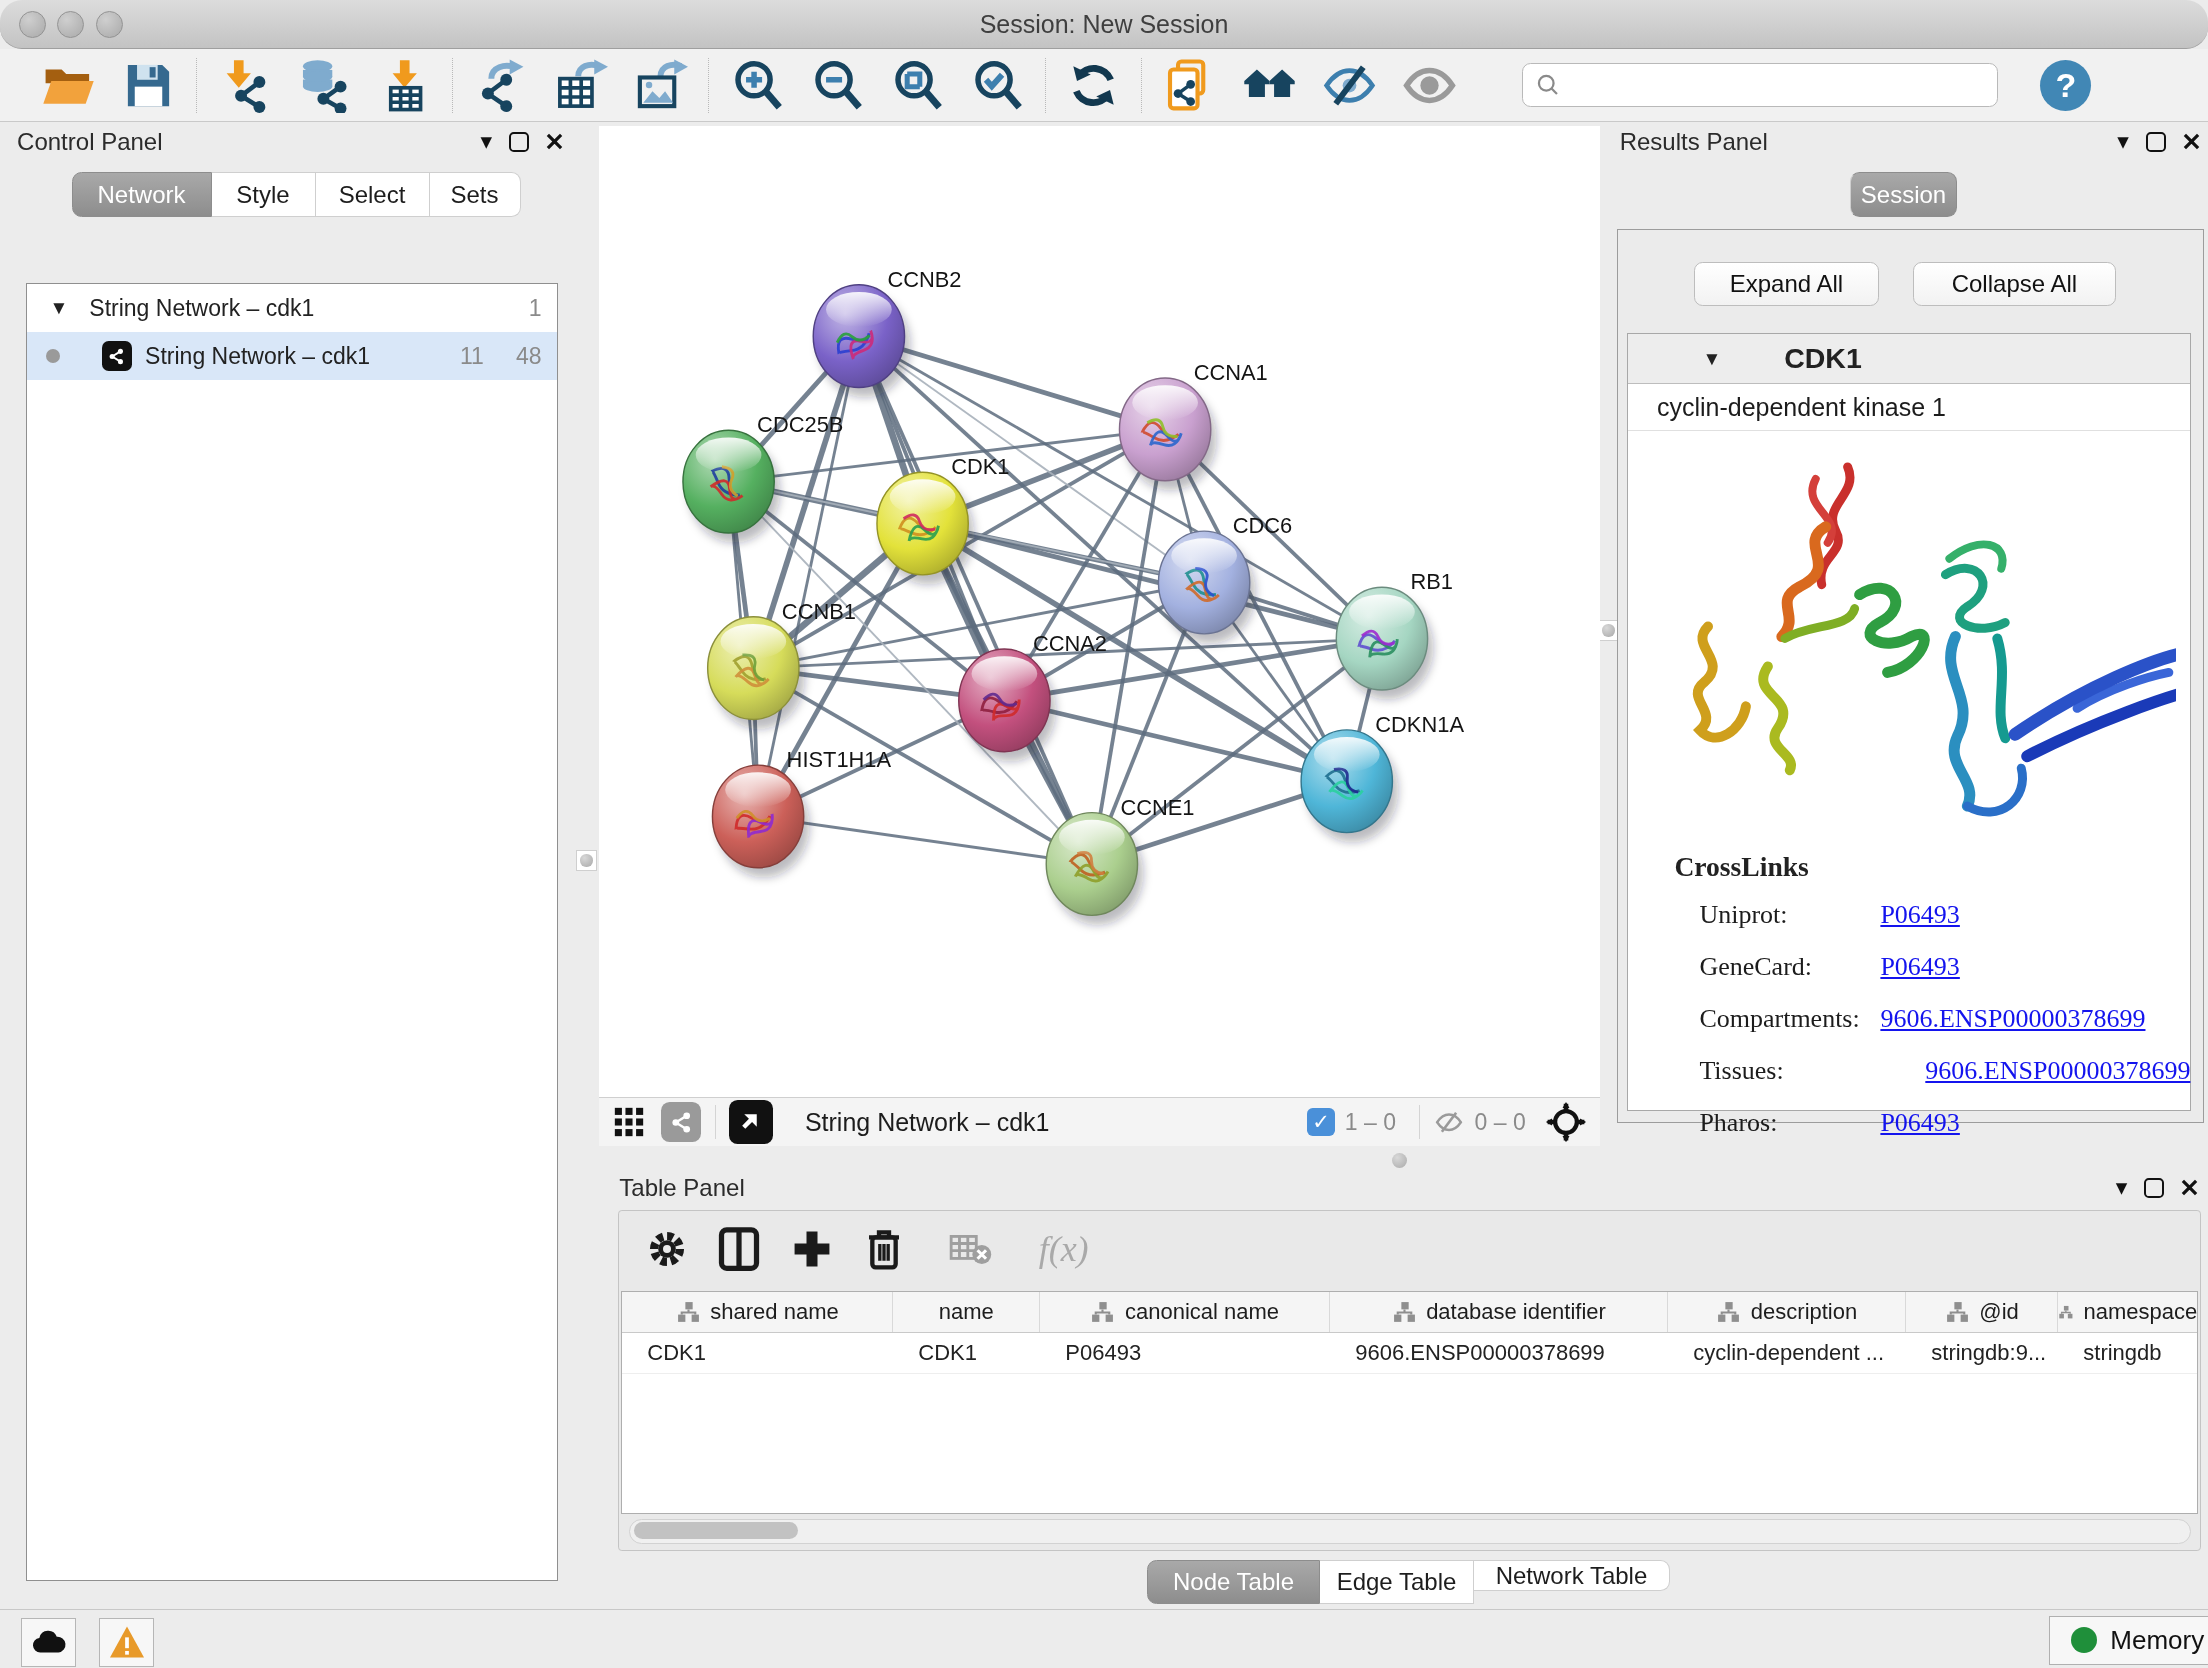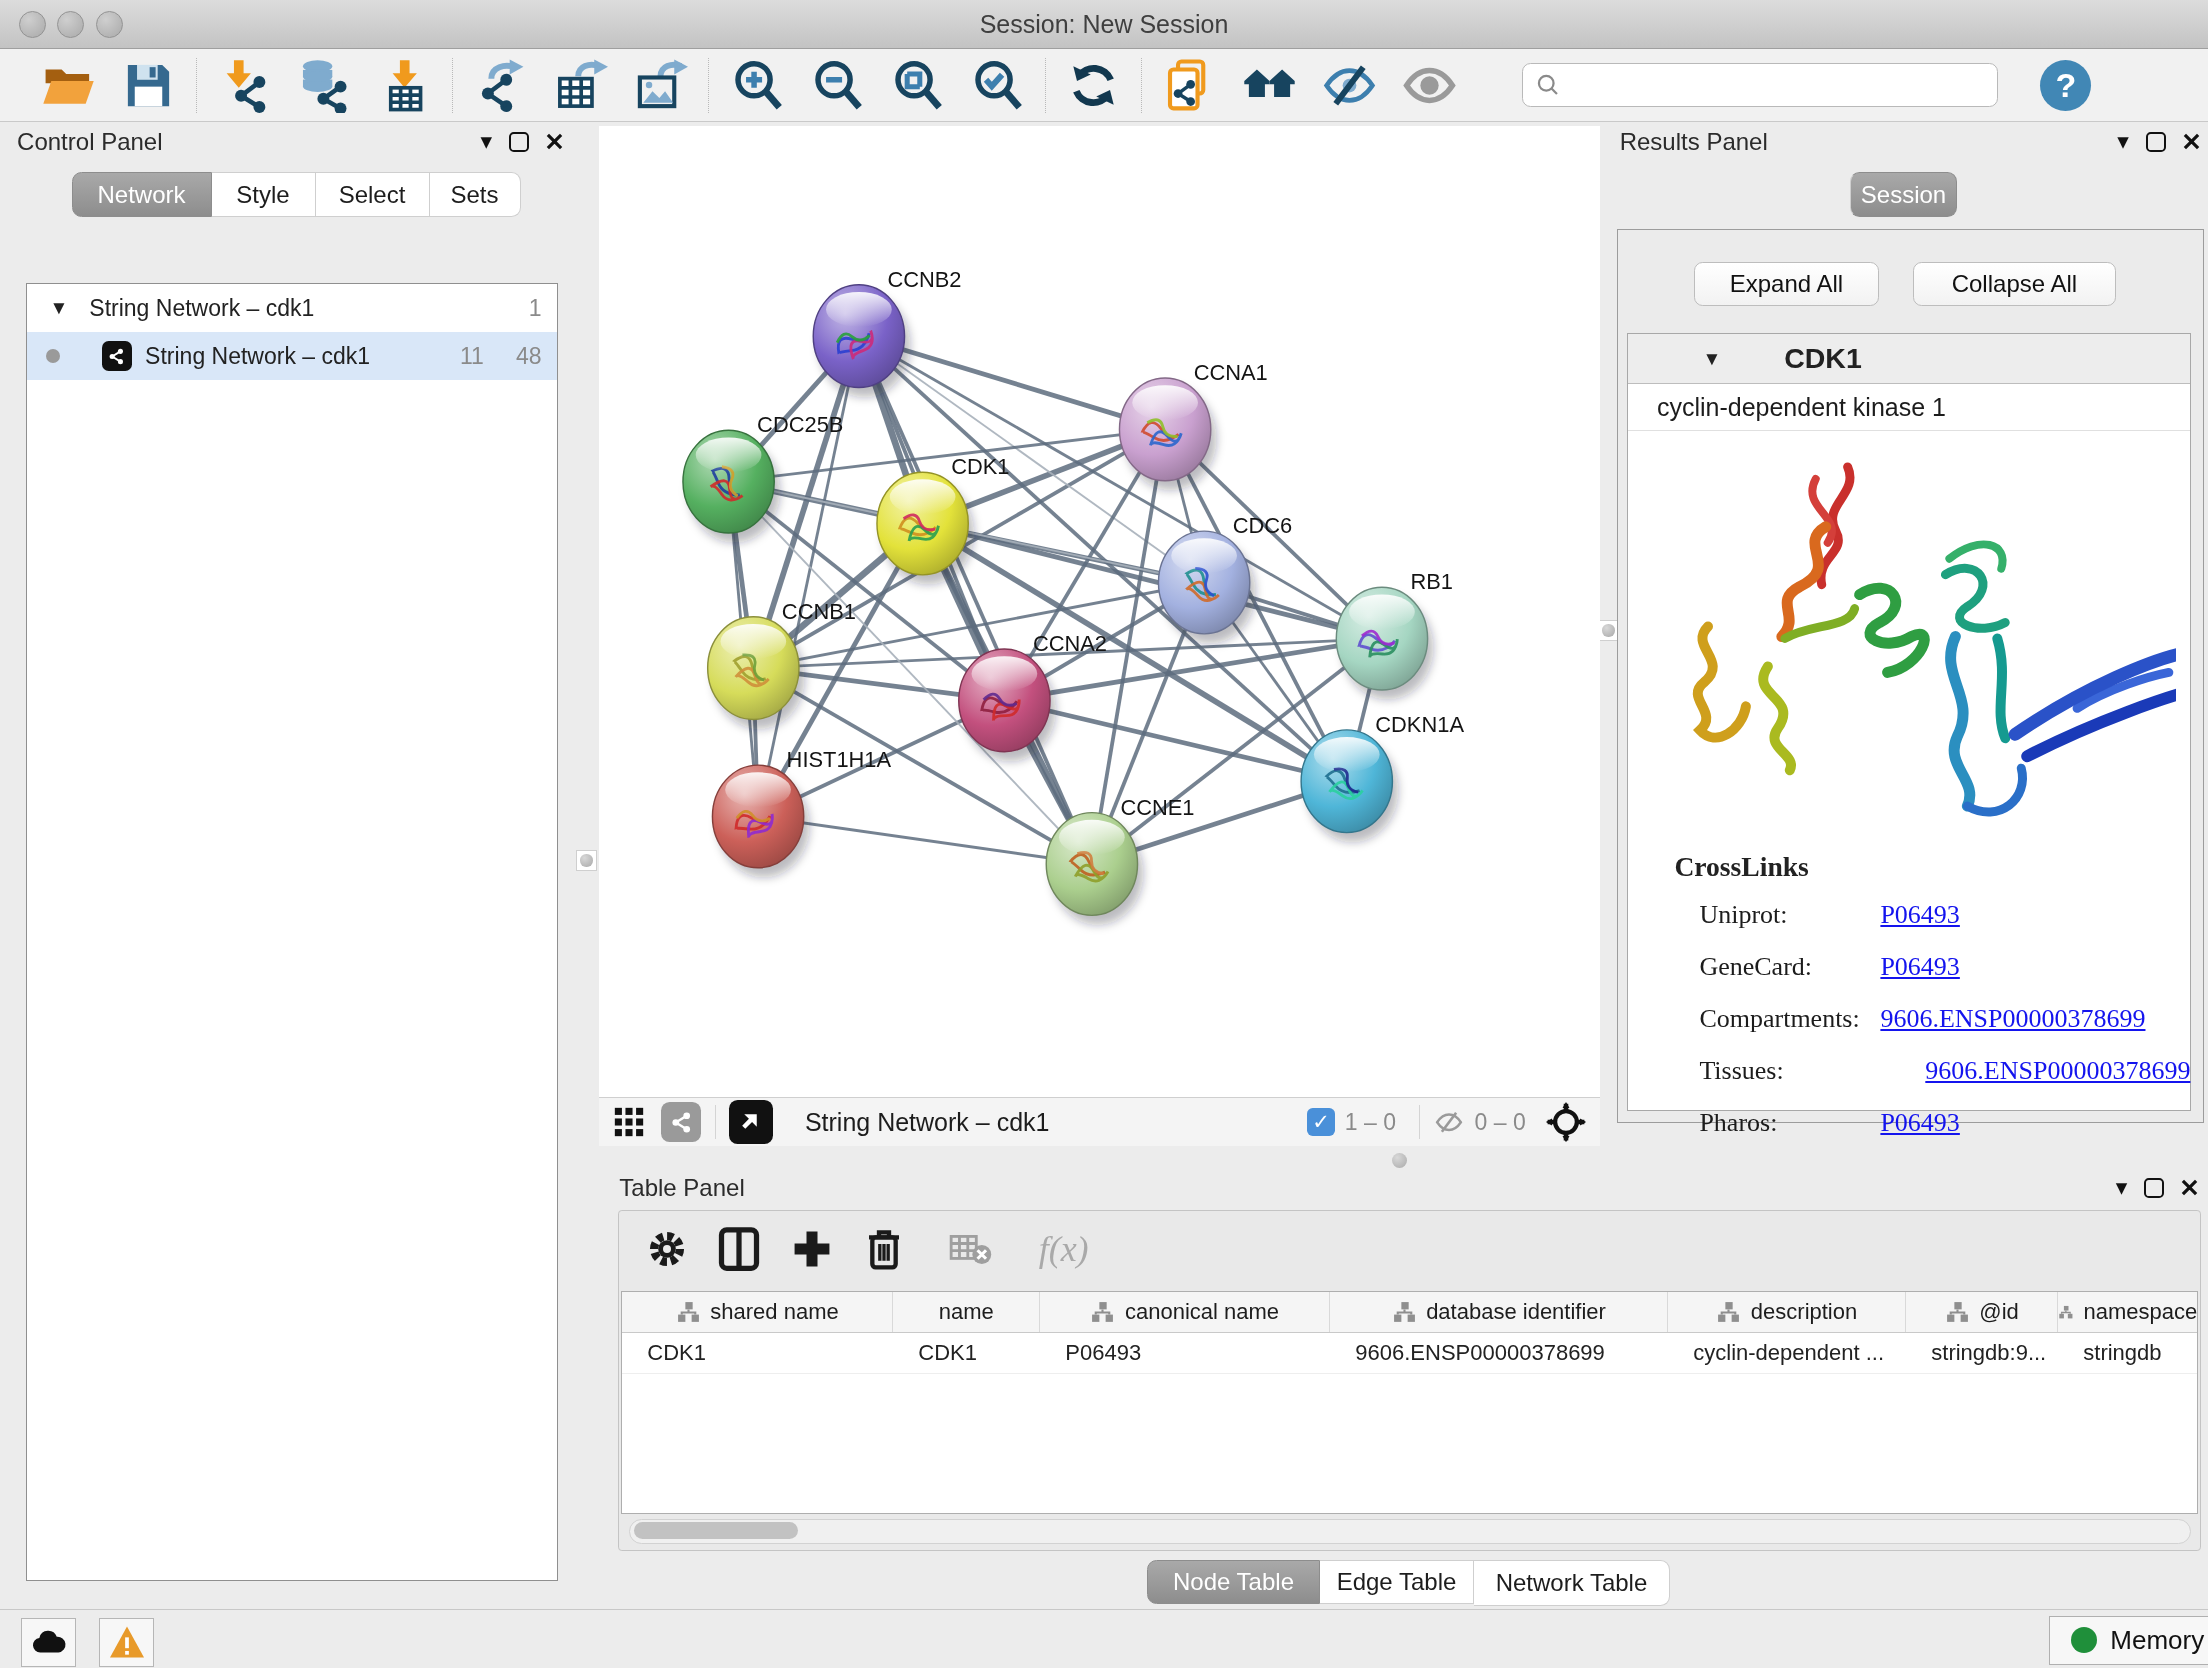--- a/index.html
+++ b/index.html
@@ -2,21 +2,21 @@
 <html style="font-size:15px"><head>
 <meta charset="utf-8">
 <style>
   html,body{margin:0;padding:0;background:#dedede;}
   #app{position:relative;width:2208px;height:1668px;background:#ececec;
        font-family:"Liberation Sans","DejaVu Sans",sans-serif;color:#222;overflow:hidden;}
   .abs{position:absolute;}
   .hbox{display:flex;align-items:center;}
   
   .titlebar{left:0;top:0;width:2208px;height:48px;
-    background:linear-gradient(#dcdcdc,#c3c3c3);border-bottom:1px solid #9f9f9f;}
+    background:linear-gradient(#dcdcdc,#c3c3c3);border-bottom:1px solid #9f9f9f;border-radius:22px;}
   .tl{width:25px;height:25px;border-radius:50%;display:inline-block;margin-right:11.4px;
       background:radial-gradient(circle at 35% 30%,#cfcfcf,#a9a9a9);border:1px solid #939393;}
   .win-title{position:absolute;left:0;right:0;top:9.5px;text-align:center;font-size:25px;color:#3f3f3f;}
   
   .toolbar{left:0;top:49px;width:2208px;height:73px;background:#f1f1f1;
      border-bottom:1px solid #c9c9c9;display:flex;align-items:center;padding-left:28.5px;box-sizing:border-box;}
   .tbtn{width:80px;height:63px;background:none;border:none;display:flex;align-items:center;justify-content:center;padding:0;cursor:default;}
   .tbtn svg{width:55px;height:55px;}
   .tsep{width:0;height:55px;border-left:1.9px dotted #b9b9b9;margin:0 7.6px;}
   .searchbox{margin-left:53px;width:476px;height:44px;background:#fff;border:1px solid #b9b9b9;
@@ -798,21 +798,21 @@
           <span class="td" style="width:139px;">stringdb</span>
         </div>
       </div>
       <div class="hscroll abs" style="left:9.5px;top:308px;width:1560px;height:23px;">
         <div class="hthumb" style="width:164px;margin:1.9px 0 0 3.8px;"></div>
       </div>
     </div>
     <div class="abs tabstrip" style="left:541px;top:388px;">
       <span class="tab first active" style="width:173px;height:44px;">Node Table</span>
       <span class="tab" style="width:154px;height:44px;">Edge Table</span>
-      <span class="tab last" style="width:196px;height:46px;">Network Table</span>
+      <span class="tab last" style="width:196px;height:31px;">Network Table</span>
     </div>
   </div>
 
   <div class="abs statusbar">
     <button class="sq-btn abs" style="left:21px;top:7.6px;">
       <svg width="38" height="28.5" viewBox="0 0 26 18">
         <path fill="#111" d="M7 16a5 5 0 0 1-.6-9.96A6.2 6.2 0 0 1 18.3 5.3 4.3 4.3 0 0 1 19.5 16z"></path>
         </svg>
     </button>
     <button class="sq-btn abs" style="left:99px;top:7.6px;">

